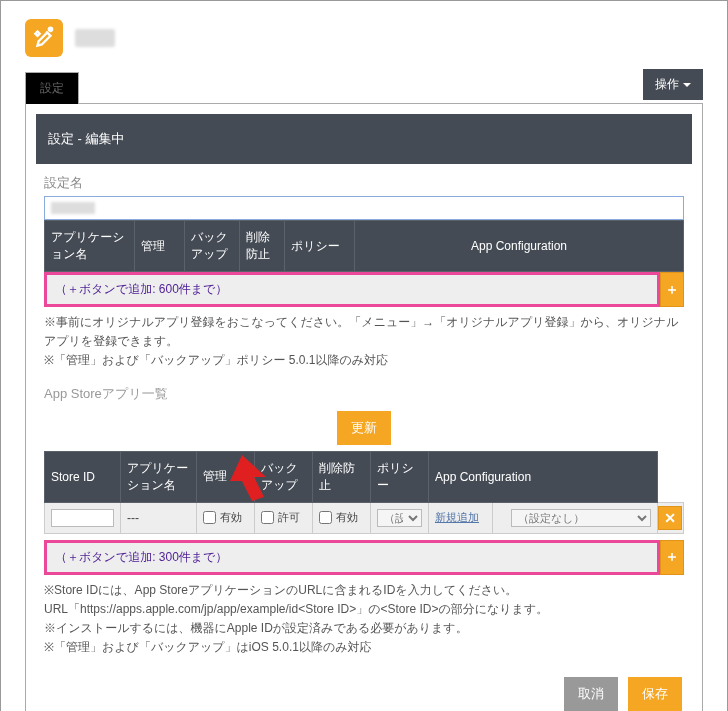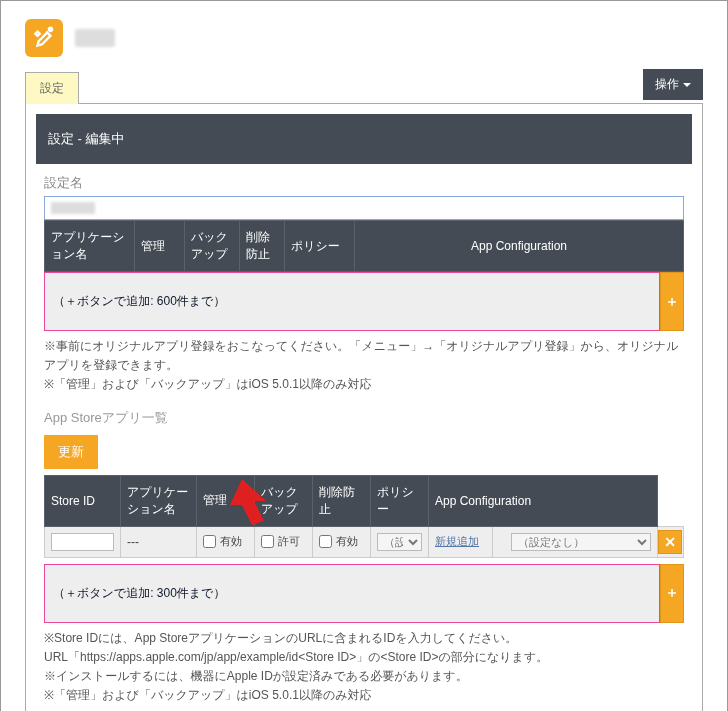--- a/index.html
+++ b/index.html
@@ -43,21 +43,21 @@
     }
     .tab-row {
       display: flex;
       justify-content: space-between;
       align-items: flex-end;
       margin-bottom: -1px;
     }
     .tab {
       border: 1px solid #aaa;
       border-bottom: none;
-      background: #fef9c3;
+      background: #000000;
       padding: 7px 14px;
       color: #666;
       font-size: 12px;
       position: relative;
       z-index: 2;
     }
     .ops-btn {
       background: #444b54;
       color: #fff;
       border: none;
@@ -136,24 +136,24 @@
       background: #eee;
       vertical-align: middle;
     }
     .add-row {
       display: flex;
       align-items: stretch;
     }
     .add-row-text {
       flex: 1;
       background: #eee;
-      border: 1px solid #ec4899;
-      padding: 20px 8px;
-      font-size: 12px;
-      color: #0f172a;
+      border: 3px solid #ec4899;
+      padding: 6px 8px;
+      font-size: 12px;
+      color: #4c1d95;
     }
     .add-btn, .del-btn {
       width: 24px;
       background: #f5a623;
       border: 1px solid #e0951a;
       display: flex;
       align-items: center;
       justify-content: center;
       color: #fff;
       font-size: 14px;
@@ -161,21 +161,21 @@
       cursor: pointer;
     }
     .note {
       font-size: 12px;
       color: #555;
       line-height: 1.6;
       margin: 6px 0;
     }
     .update-row {
       display: flex;
-      justify-content: flex-start;
+      justify-content: center;
       margin: 8px 0 6px 0;
     }
     .btn-orange {
       background: #f5a623;
       color: #fff;
       border: none;
       padding: 8px 14px;
       font-size: 13px;
       cursor: pointer;
     }
@@ -292,21 +292,21 @@
             </tr>
           </thead>
         </table>
         <div class="add-row">
           <div class="add-row-text">（＋ボタンで追加: 600件まで）</div>
           <div class="add-btn">
             <span>＋</span>
           </div>
         </div>
         <div class="note" style="white-space:pre-line;">※事前にオリジナルアプリ登録をおこなってください。「メニュー」→「オリジナルアプリ登録」から、オリジナルアプリを登録できます。
-※「管理」および「バックアップ」はiOS 5.0.1以降のみ対応</div>
+※「管理」および「バックアップ」ポリシー 5.0.1以降のみ対応</div>
 
         <div class="section-label">App Storeアプリ一覧</div>
 
         <div class="update-row">
           <button class="btn-orange">更新</button>
         </div>
 
         <div style="position:relative;">
           <svg class="red-arrow" style="left:178px; top:2px;" viewBox="0 0 48 48">
             <polygon points="20,2 44,24 32,24 42,44 30,48 20,28 8,28" fill="#e02020"></polygon>

